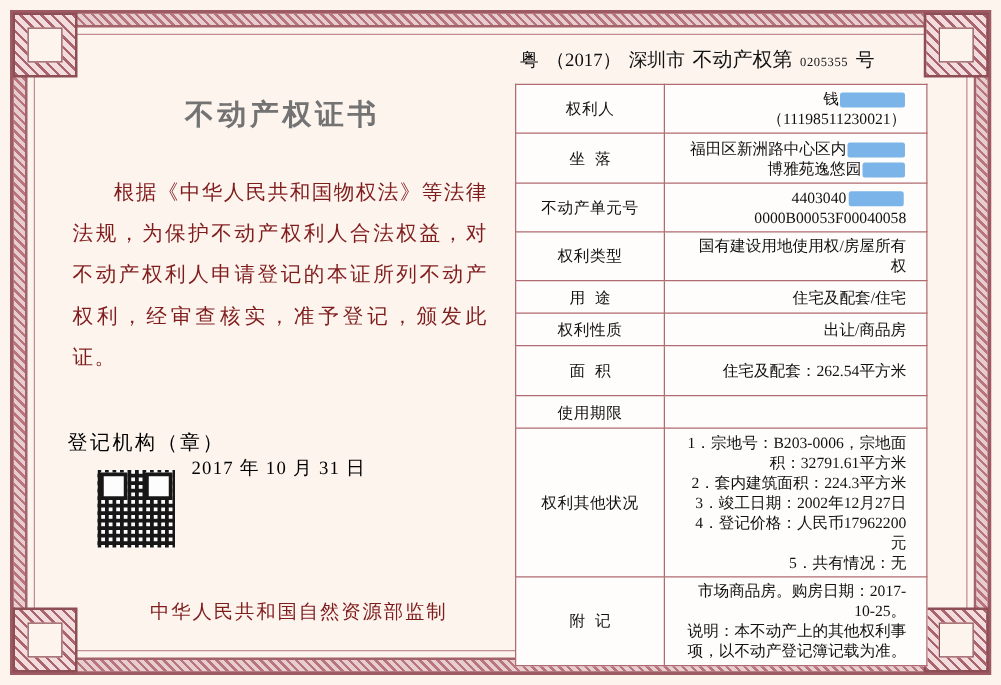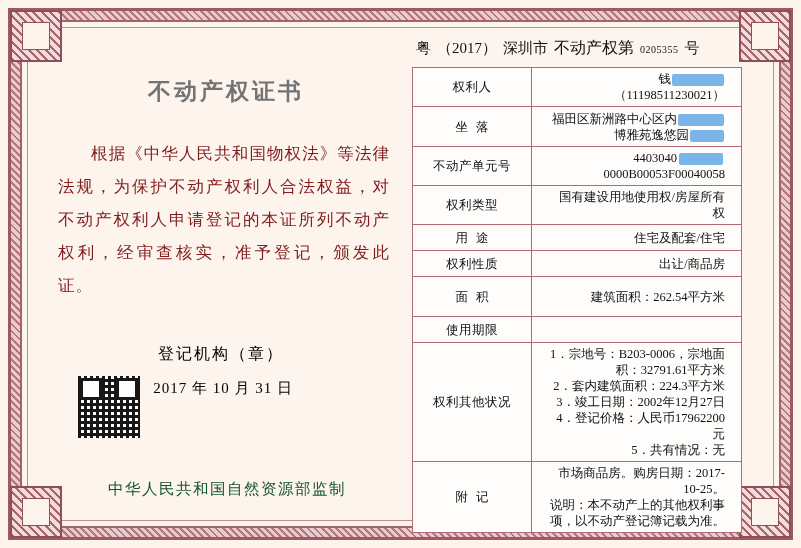--- a/index.html
+++ b/index.html
@@ -106,41 +106,41 @@
     font-size: 16.5px;
     line-height: 33px;
     color: #7f1d1d;
     text-align: justify;
     letter-spacing: 1px;
     padding: 0 8px 0 4px;
   }
   .doc-body .indent { display: inline-block; width: 2em; }
   .org-line {
     margin-top: 42px;
-    text-align: center;
+    text-align: left;
     font-size: 16px;
     letter-spacing: 2px;
     padding-right: 10px;
   }
   .date-line {
-    margin-top: 14px;
+    margin-top: 0;
     text-align: center;
     font-size: 15px;
     letter-spacing: 1px;
     padding-right: 6px;
   }
   .footer-line {
     position: absolute;
     bottom: 14px;
-    left: 4px;
+    left: 16px;
     width: 100%;
     text-align: center;
     font-size: 15.5px;
     letter-spacing: 1.5px;
-    color: #14532d;
+    color: #7f1d1d;
   }
   
   .qr {
     position: absolute;
     left: 44px;
     bottom: 76px;
     width: 62px;
     height: 62px;
     background-color: #ffffff;
     background-image:
@@ -275,21 +275,21 @@
           <tr class="row-h">
             <td class="key spaced">用途</td>
             <td class="val">住宅及配套/住宅</td>
           </tr>
           <tr class="row-h">
             <td class="key">权利性质</td>
             <td class="val">出让/商品房</td>
           </tr>
           <tr class="row-h2">
             <td class="key spaced">面积</td>
-            <td class="val">建筑面积：262.54平方米</td>
+            <td class="val">住宅及配套：262.54平方米</td>
           </tr>
           <tr class="row-h">
             <td class="key">使用期限</td>
             <td class="val"></td>
           </tr>
           <tr>
             <td class="key">权利其他状况</td>
             <td class="val multi">
               <div>1．宗地号：B203-0006，宗地面积：32791.61平方米</div>
               <div>2．套内建筑面积：224.3平方米</div>

